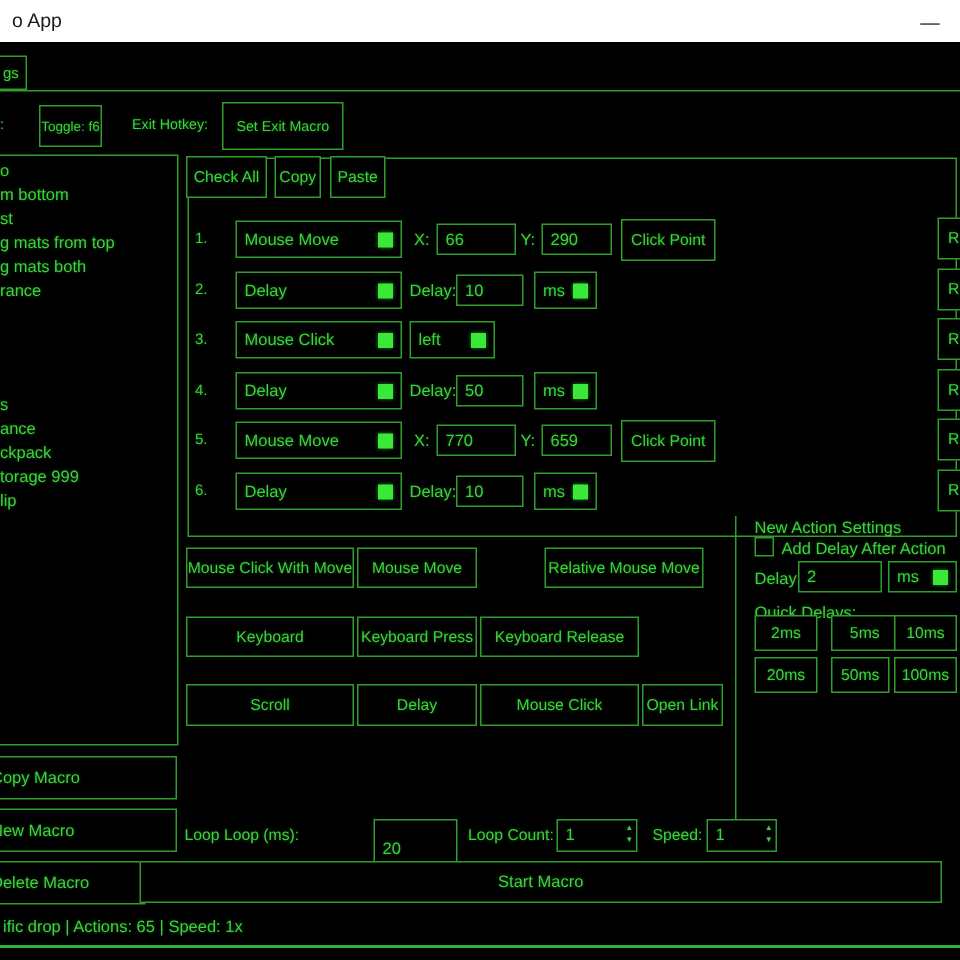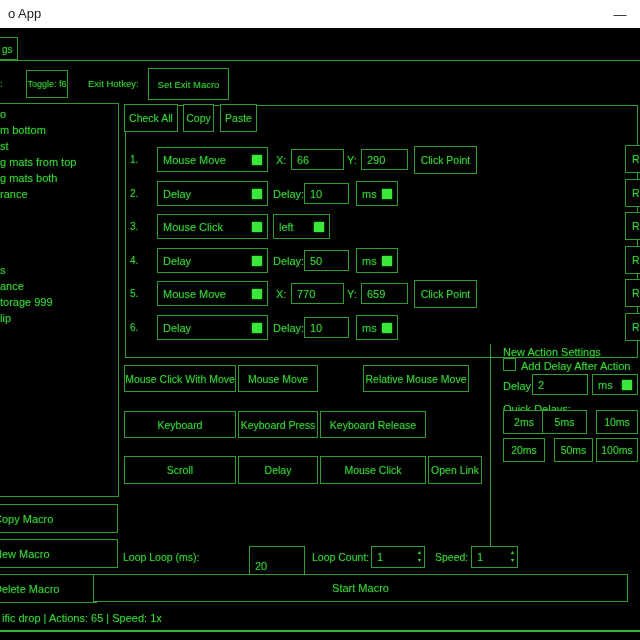--- a/index.html
+++ b/index.html
@@ -66,20 +66,21 @@
     <li>o</li>
     <li>m bottom</li>
     <li>st</li>
     <li>g mats from top</li>
     <li>g mats both</li>
     <li>rance</li>
   </ul>
   <ul class="sblist" style="top:262px;">
     <li>s</li>
     <li>ance</li>
+    <li>ckpack</li>
     <li>torage 999</li>
     <li>lip</li>
   </ul>
   <div class="btn left" style="left:-10px;top:504px;width:128px;height:29px;font-size:11px;">Copy Macro</div>
   <div class="btn left" style="left:-10px;top:539px;width:128px;height:29px;font-size:11px;">New Macro</div>
   <div class="btn left" style="left:-10px;top:574px;width:107px;height:29px;font-size:11px;">Delete Macro</div>
 
   <div class="panel" style="left:125px;top:105px;width:513px;height:253px;"></div>
   <div class="btn" style="left:124px;top:104px;width:54px;height:28px;">Check All</div>
   <div class="btn" style="left:183px;top:104px;width:31px;height:28px;">Copy</div>
@@ -178,21 +179,21 @@
   <span class="chk" style="left:503px;top:358px;"></span>
   <span class="lbl" style="left:521px;top:359px;">Add Delay After Action</span>
   <span class="lbl" style="left:503px;top:379px;">Delay:</span>
   <div class="inp" style="left:532px;top:374px;width:56px;height:21px;">2</div>
   <div class="dd" style="left:592px;top:374px;width:46px;height:21px;">
     <span>ms</span>
     <span class="sq"></span>
   </div>
   <span class="lbl" style="left:503px;top:402px;">Quick Delays:</span>
   <div class="btn" style="left:503px;top:410px;width:42px;height:24px;">2ms</div>
-  <div class="btn" style="left:542px;top:410px;width:45px;height:24px;">5ms</div>
+  <div class="btn" style="left:554px;top:410px;width:45px;height:24px;">5ms</div>
   <div class="btn" style="left:596px;top:410px;width:42px;height:24px;">10ms</div>
   <div class="btn" style="left:503px;top:438px;width:42px;height:24px;">20ms</div>
   <div class="btn" style="left:554px;top:438px;width:39px;height:24px;">50ms</div>
   <div class="btn" style="left:596px;top:438px;width:42px;height:24px;">100ms</div>
 
   <span class="lbl s" style="left:123px;top:550px;">Loop Loop (ms):</span>
   <div class="inp" style="left:249px;top:546px;width:56px;height:40px;">20</div>
   <span class="lbl s" style="left:312px;top:550px;">Loop Count:</span>
   <div class="spin" style="left:371px;top:546px;width:54px;height:22px;">
     <span>1</span>

